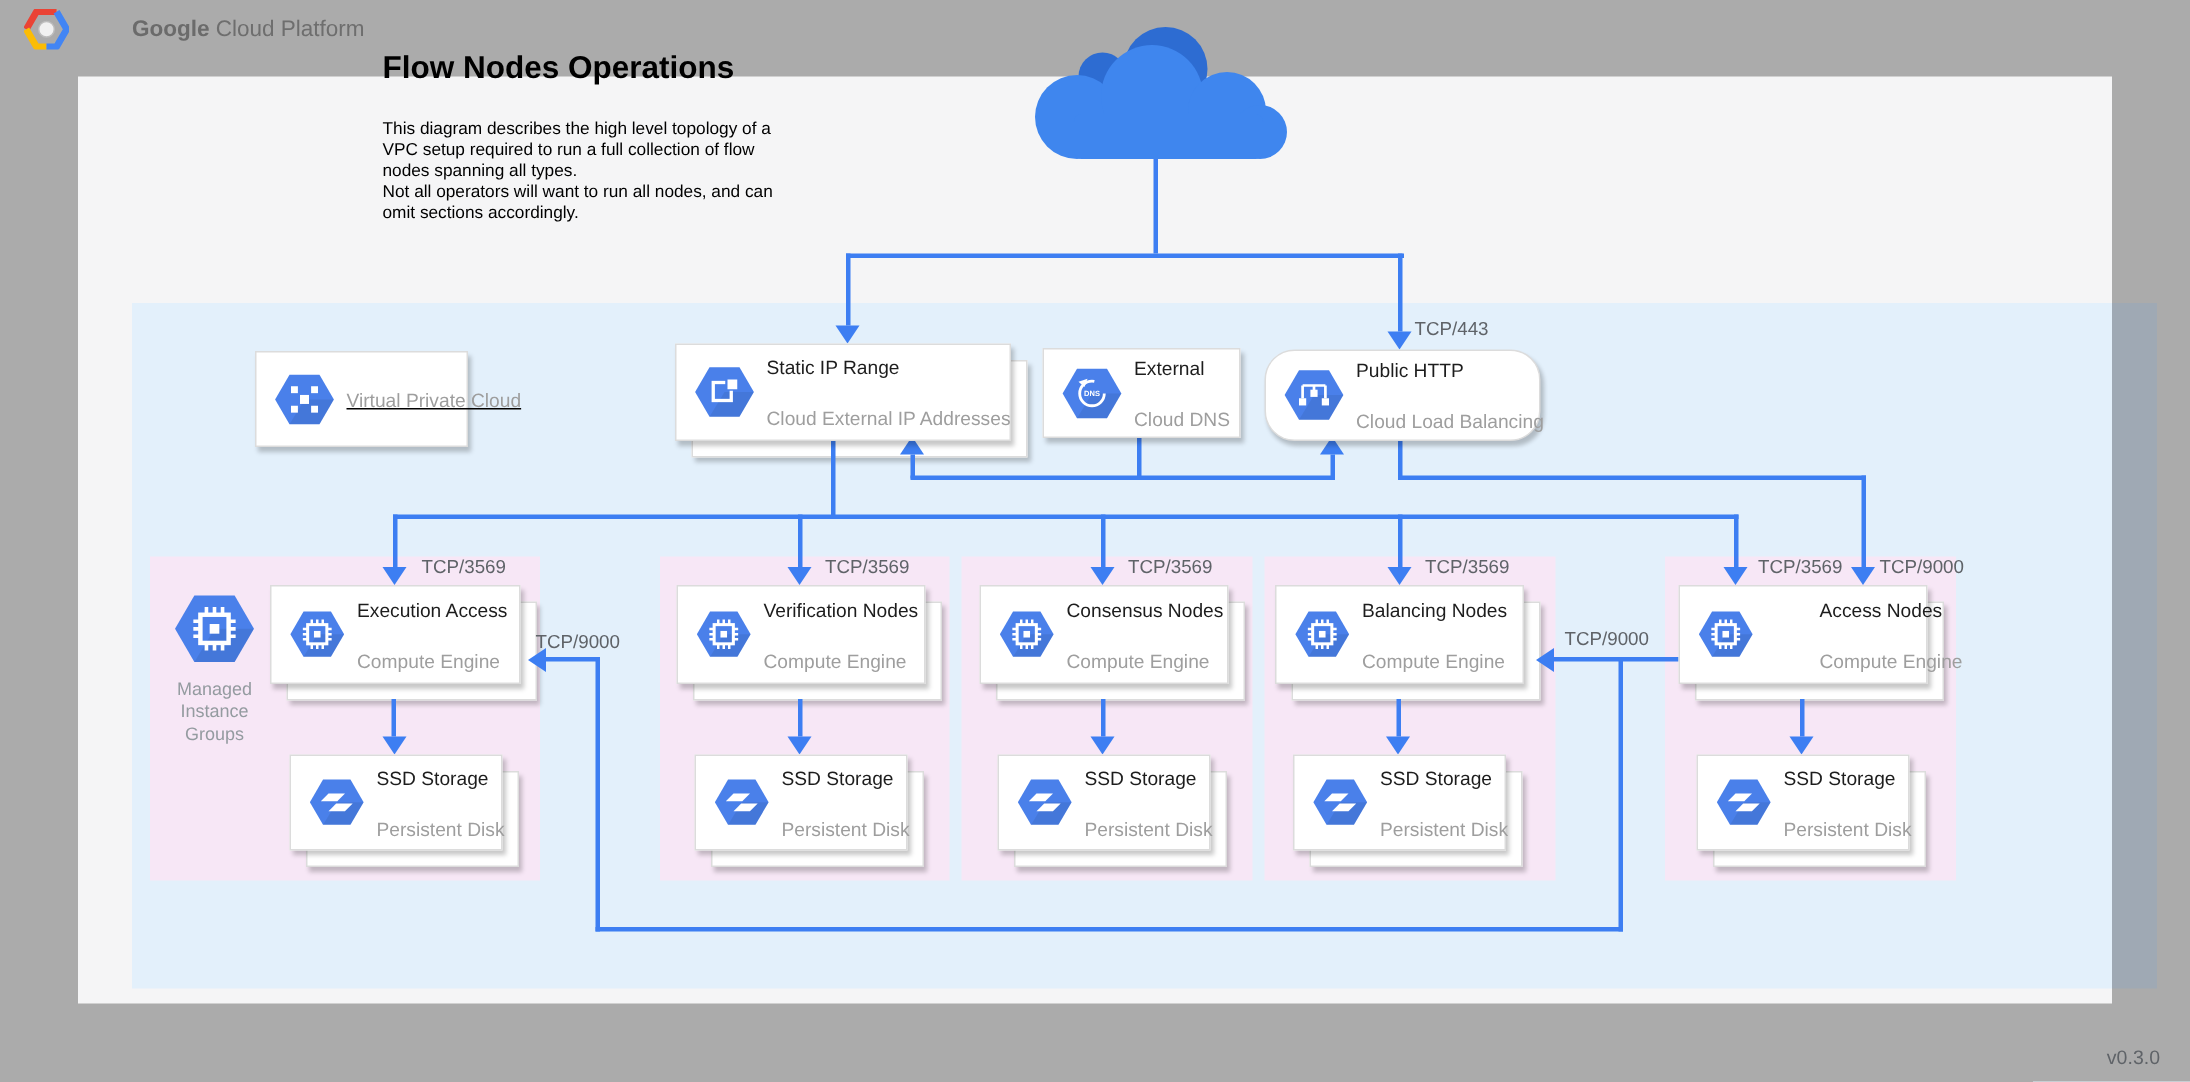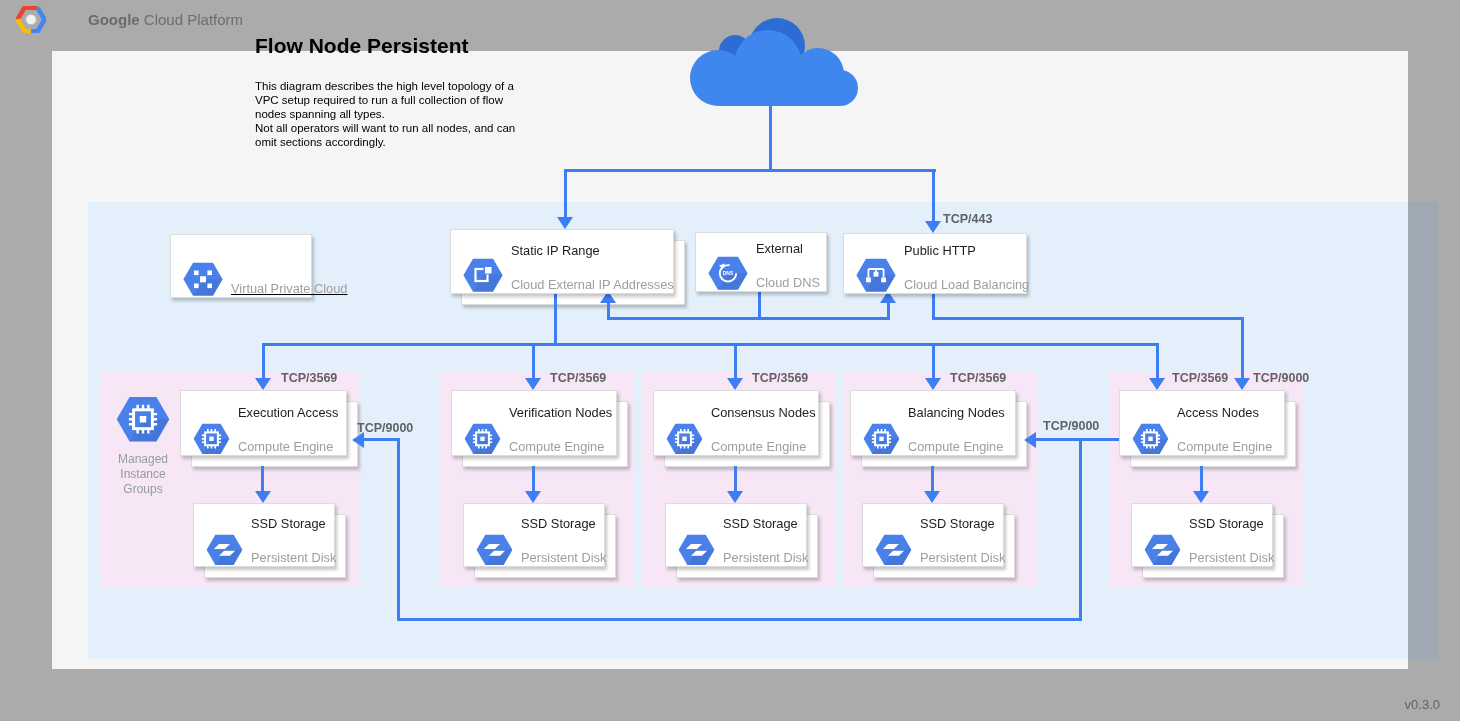--- a/index.html
+++ b/index.html
@@ -11,27 +11,27 @@
   #vpc-overhang{left:1408px;top:202px;width:30px;height:457px;background:#9fa9b4;z-index:2;}
   .pgroup{background:#f7e7f6;top:371px;height:216px;z-index:3;}
   
   .seg{background:#3d7ef2;z-index:6;}
   .arr-d,.arr-u,.arr-l{width:0;height:0;z-index:6;}
   .arr-d{border-left:8px solid transparent;border-right:8px solid transparent;border-top:12px solid #3d7ef2;}
   .arr-u{border-left:8px solid transparent;border-right:8px solid transparent;border-bottom:12px solid #3d7ef2;}
   .arr-l{border-top:8px solid transparent;border-bottom:8px solid transparent;border-right:12px solid #3d7ef2;}
   
   .card{background:#fff;border:1px solid #dcdcdc;box-shadow:2px 3px 3px rgba(0,0,0,0.22);
-        display:flex;align-items:flex-end;z-index:7;}
+        display:flex;align-items:center;z-index:7;}
   .ghost{background:#fff;border:1px solid #dcdcdc;box-shadow:2px 3px 3px rgba(0,0,0,0.22);z-index:5;}
   .hex{margin-left:12px;flex:none;}
   .txt{margin-left:8px;white-space:pre-line;line-height:17px;}
   .title{font-size:12.8px;color:#1d1d1d;white-space:nowrap;}
   .sub{font-size:12.8px;color:#9e9e9e;white-space:nowrap;}
-  .plabel{font-size:12.5px;color:#5f6368;z-index:8;white-space:nowrap;font-weight:bold;}
+  .plabel{font-size:12.5px;color:#5f6368;z-index:8;white-space:nowrap;}
   #page-title{left:255px;top:34px;font-size:21px;font-weight:bold;color:#000;z-index:10;}
   #description{left:255px;top:79px;width:280px;font-size:11.5px;line-height:14px;color:#000;
                white-space:pre-line;z-index:10;}
   #brand{left:52px;top:11px;font-size:15px;color:#6e6e6e;z-index:10;}
   #brand b{color:#6b6b6b;margin-left:36px;}
   #version{left:1380px;top:697px;width:60px;text-align:right;font-size:13px;color:#5f6368;z-index:10;}
   #mig-label{left:100px;top:452px;width:86px;text-align:center;font-size:12px;font-weight:normal;
              color:#949ba0;line-height:15px;white-space:pre-line;z-index:7;}
 </style>
 </head>
@@ -89,21 +89,21 @@
   <path d="M1.5 13.5 L8.3 25.2 L15 25.2" fill="none" stroke="#fbbc05" stroke-width="4.5" stroke-linejoin="round"></path>
   <path d="M21.7 1.8 L28.5 13.5 L21.7 25.2 L15 25.2" fill="none" stroke="#4285f4" stroke-width="4.5" stroke-linejoin="round"></path>
   <circle cx="15" cy="13.5" r="5.2" fill="#f1f1f1" stroke="#bdbdbd" stroke-width="1"></circle>
 </svg>
 <div class="abs" id="brand"><b>Google</b> <span>Cloud Platform</span></div>
 
 <div class="abs" id="canvas"></div>
 <div class="abs" id="vpc-area"></div>
 <div class="abs" id="vpc-overhang"></div>
 
-<div class="abs" id="page-title">Flow Node Persistent</div>
+<div class="abs" id="page-title">Flow Nodes Operations</div>
 <div class="abs" id="description">This diagram describes the high level topology of a
 VPC setup required to run a full collection of flow
 nodes spanning all types.
 Not all operators will want to run all nodes, and can
 omit sections accordingly.</div>
 <div class="abs" id="version">v0.3.0</div>
 
 <svg class="abs" style="left:680px;top:18px;z-index:9" width="185" height="90" viewBox="0 0 185 90">
   <circle cx="97" cy="28" r="28" fill="#2d6cd2"></circle>
   <circle cx="55" cy="33" r="16" fill="#2d6cd2"></circle>
@@ -206,21 +206,21 @@
 </div>
 
 <div class="abs card" style="left:695px;top:232px;width:130px;height:58px;">
   <svg class="hex" width="40" height="35" viewBox="0 0 40 35">
       <use href="#ic-dns"></use>
     </svg>
   <div class="txt"><div class="title">External</div>
     <div class="sub">Cloud DNS</div></div>
 </div>
 
-<div class="abs card" style="left:843px;top:233px;width:182px;height:59px;">
+<div class="abs card" style="left:843px;top:233px;width:182px;height:59px;border-radius:20px;">
   <svg class="hex" width="40" height="35" viewBox="0 0 40 35">
       <use href="#ic-lb"></use>
     </svg>
   <div class="txt"><div class="title">Public HTTP</div>
     <div class="sub">Cloud Load Balancing</div></div>
 </div>
 
 <div class="abs ghost" style="left:191px;top:401px;width:165px;height:64px;"></div>
 <div class="abs card" style="left:180px;top:390px;width:165px;height:64px;">
   <svg class="hex" width="37" height="32" viewBox="0 0 40 35">
@@ -283,21 +283,21 @@
 <div class="abs ghost" style="left:873px;top:514px;width:140px;height:62px;"></div>
 <div class="abs card" style="left:862px;top:503px;width:140px;height:62px;">
   <svg class="hex" width="37" height="32" viewBox="0 0 40 35">
       <use href="#ic-disk"></use>
     </svg>
   <div class="txt"><div class="title">SSD Storage</div>
     <div class="sub">Persistent Disk</div></div>
 </div>
 
 <div class="abs ghost" style="left:1130px;top:401px;width:164px;height:64px;"></div>
-<div class="abs card" style="left:1119px;top:390px;width:164px;height:64px;">
+<div class="abs card" style="left:1119px;top:390px;width:164px;height:64px;gap:36px;">
   <svg class="hex" width="37" height="32" viewBox="0 0 40 35">
       <use href="#ic-compute"></use>
     </svg>
   <div class="txt"><div class="title">Access Nodes</div>
     <div class="sub">Compute Engine</div></div>
 </div>
 <div class="abs ghost" style="left:1142px;top:514px;width:140px;height:62px;"></div>
 <div class="abs card" style="left:1131px;top:503px;width:140px;height:62px;">
   <svg class="hex" width="37" height="32" viewBox="0 0 40 35">
       <use href="#ic-disk"></use>

